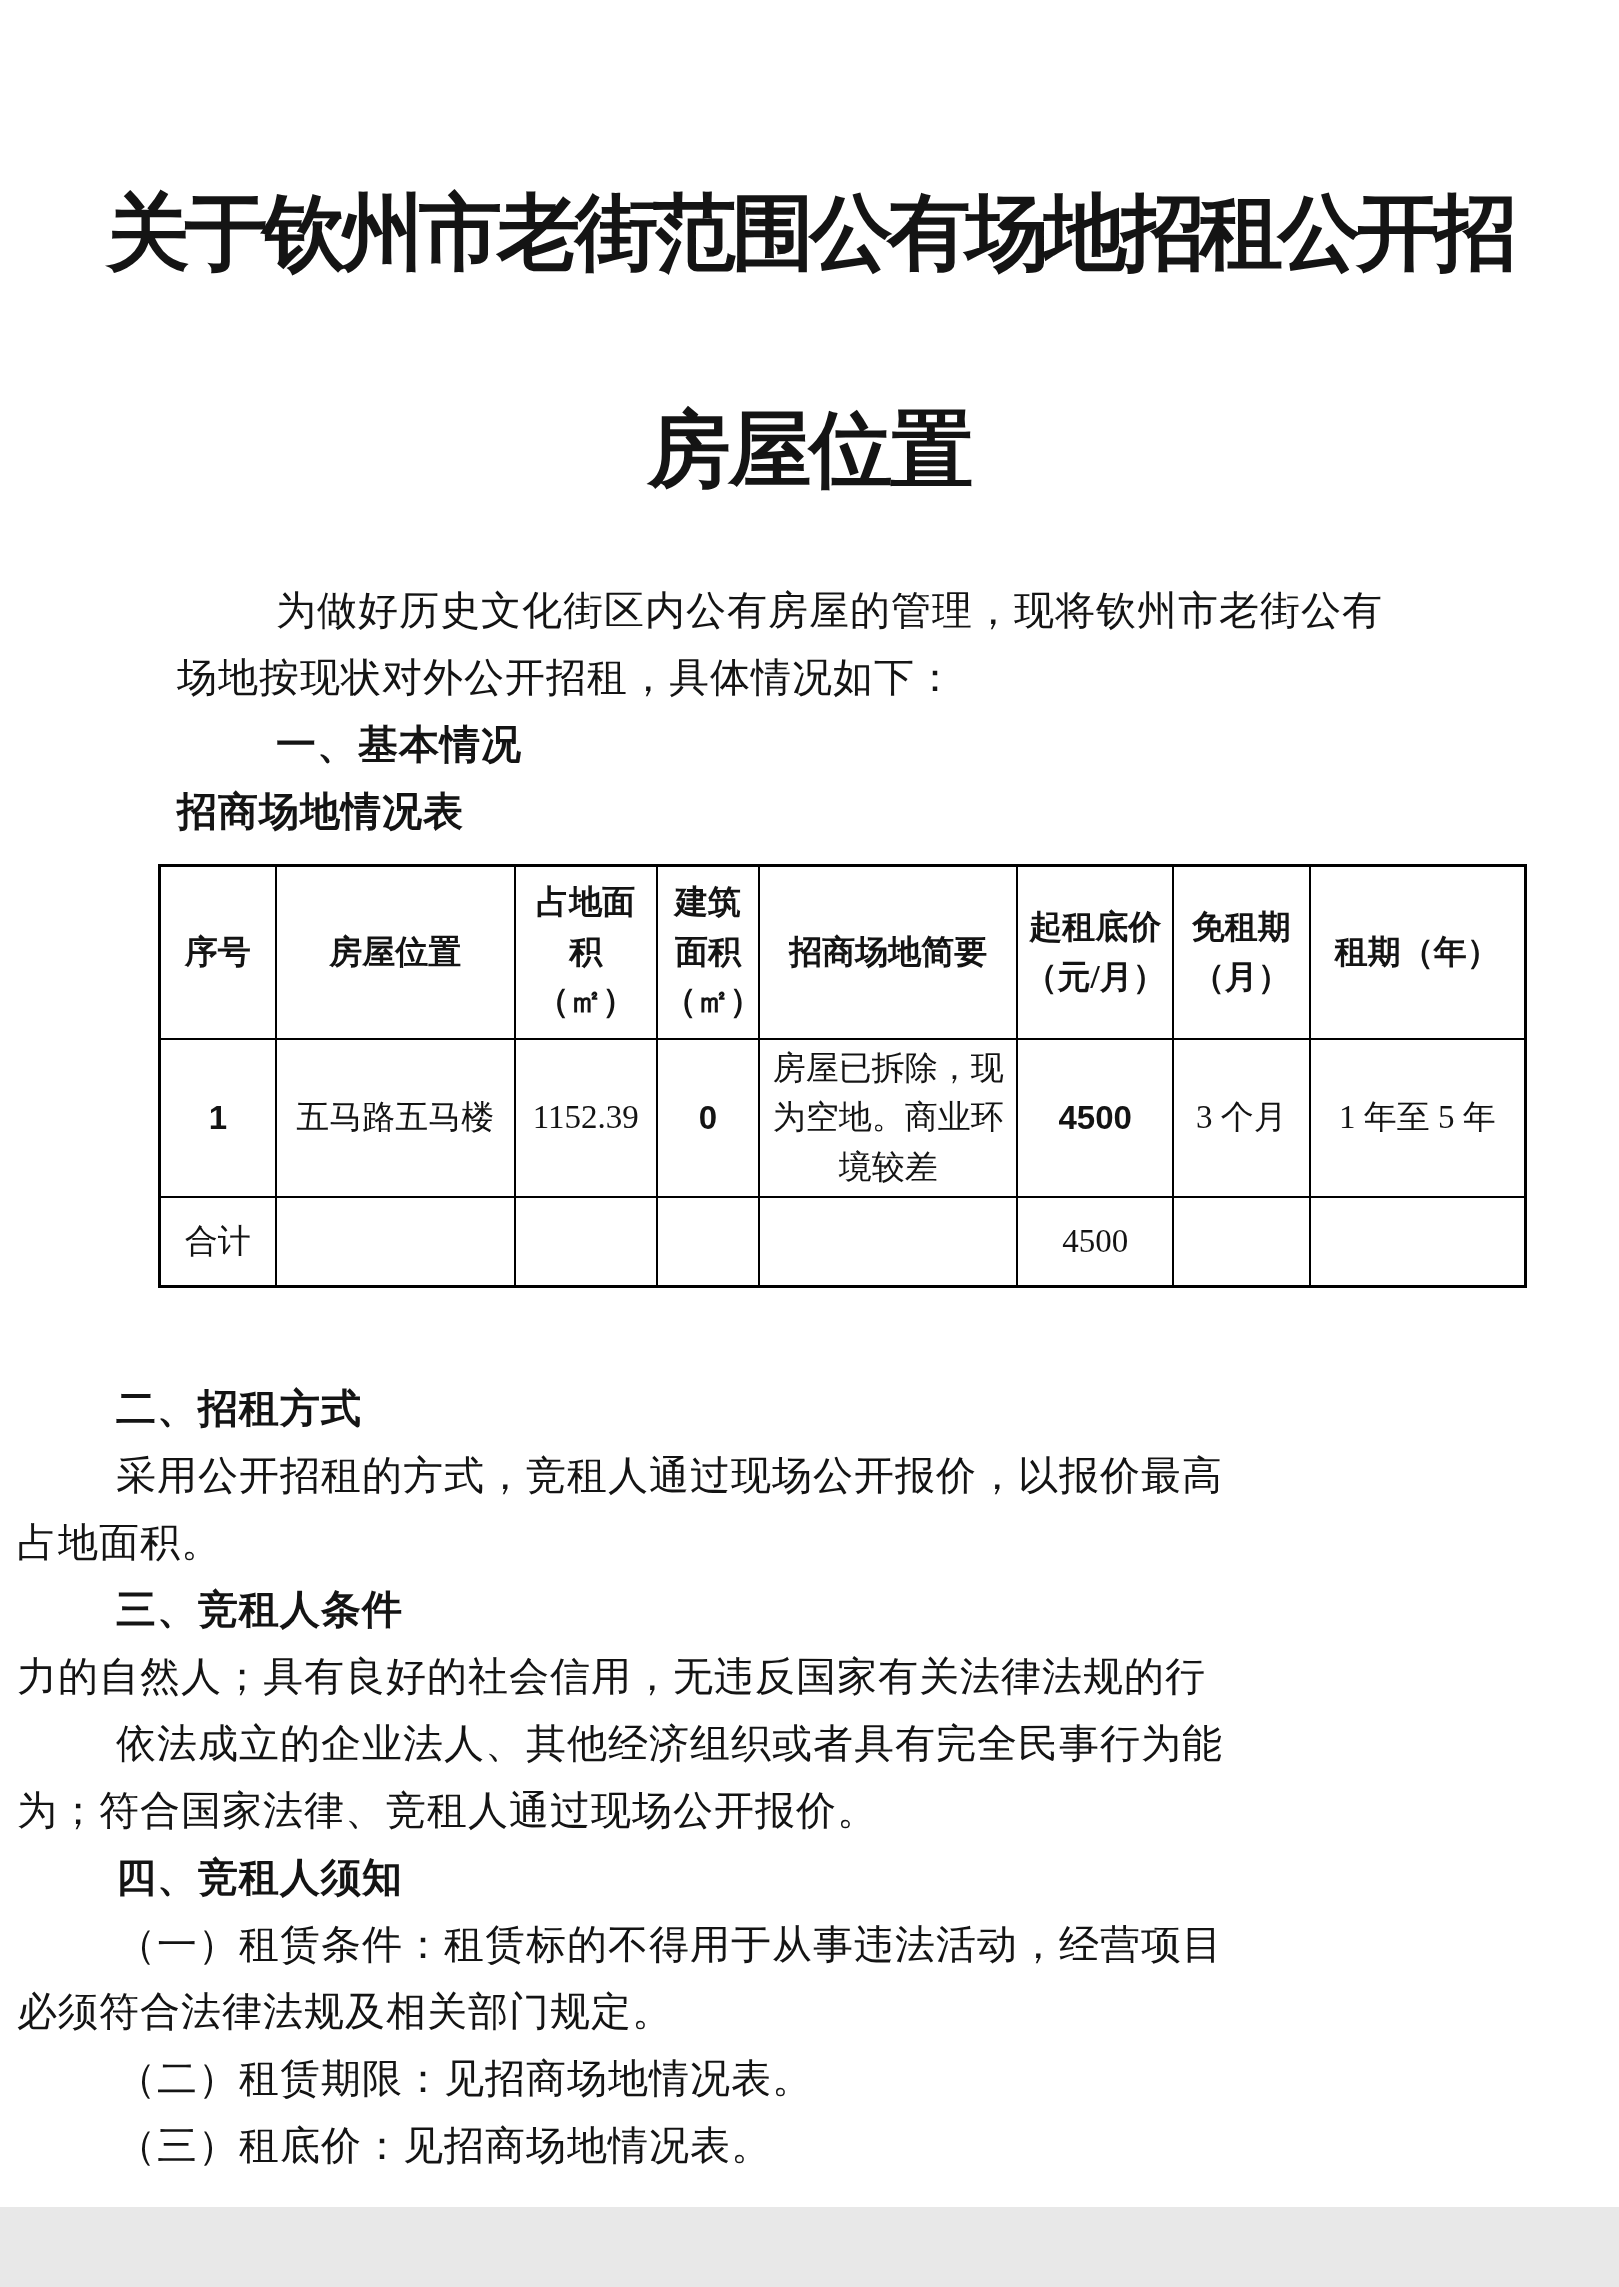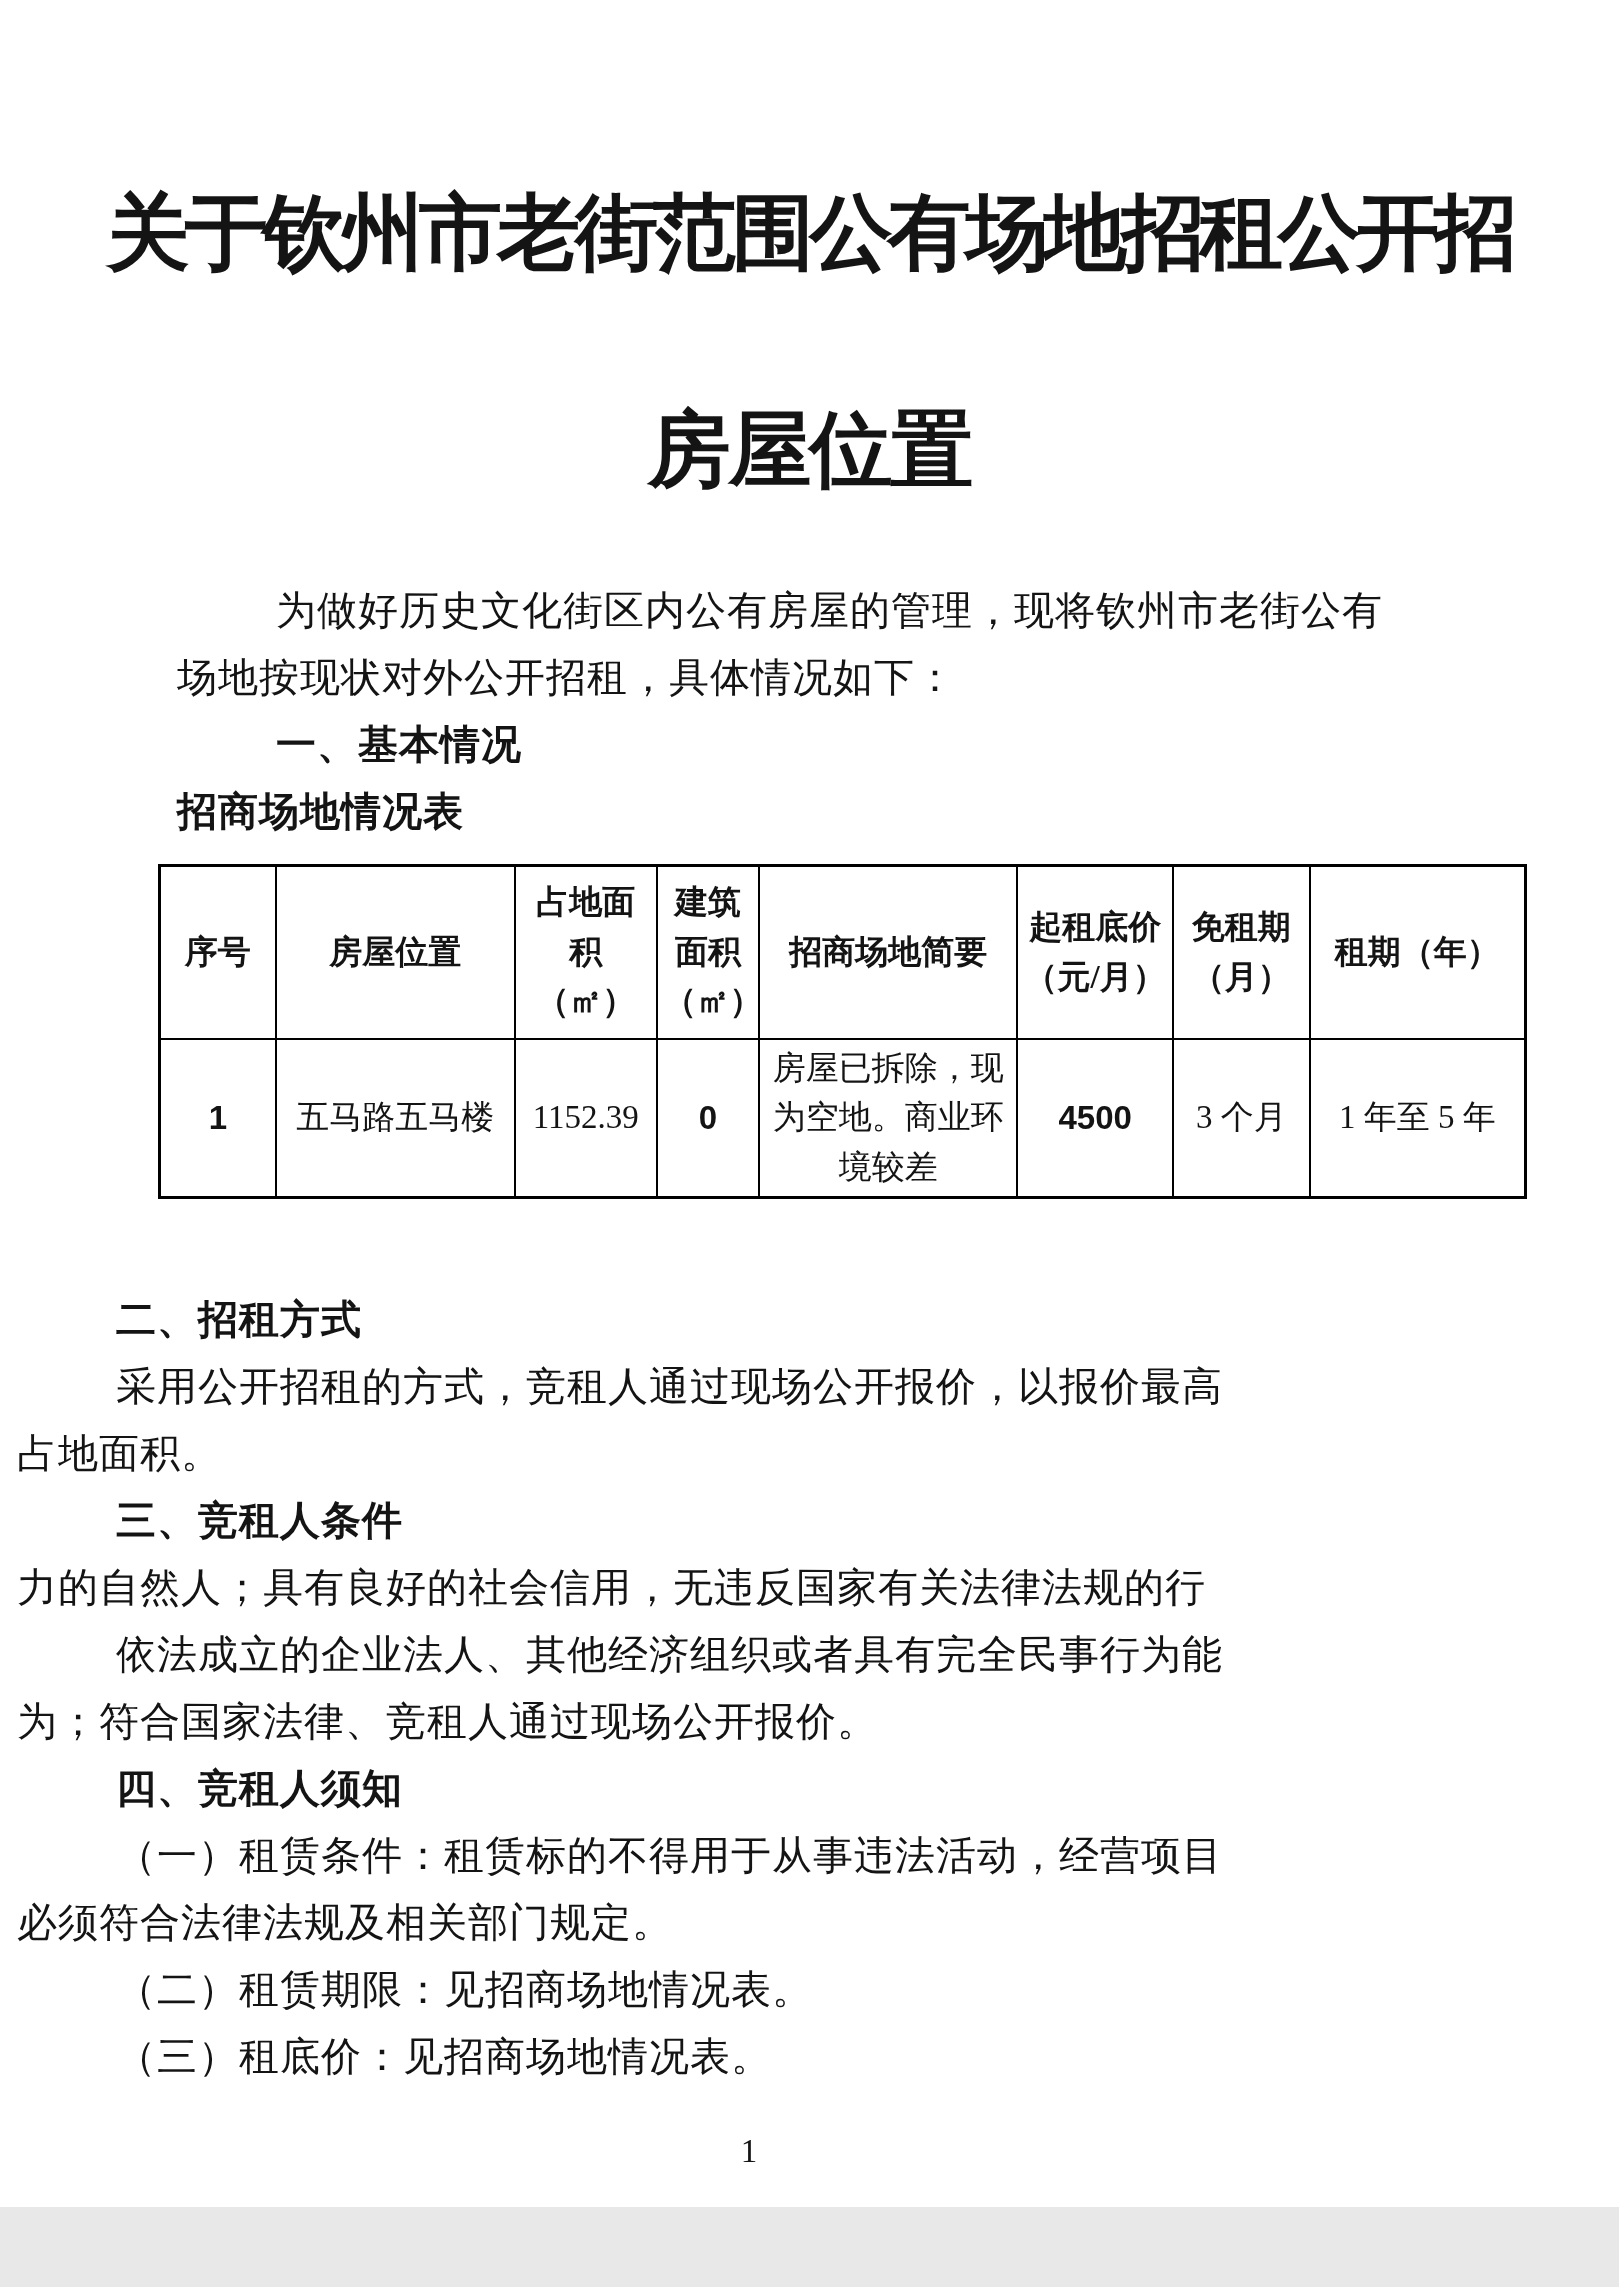--- a/index.html
+++ b/index.html
@@ -131,20 +131,30 @@
       <tr class="data-row">
         <td class="num-bold">1</td>
         <td>五马路五马楼</td>
         <td class="num">1152.39</td>
         <td class="num-bold">0</td>
         <td>房屋已拆除，现为空地。商业环境较差</td>
         <td class="num-bold">4500</td>
         <td>3 个月</td>
         <td>1 年至 5 年</td>
       </tr>
+      <tr class="total-row">
+        <td>合计</td>
+        <td></td>
+        <td></td>
+        <td></td>
+        <td></td>
+        <td class="num">4500</td>
+        <td></td>
+        <td></td>
+      </tr>
     </tbody>
       </table>
   </div>
 
   <div class="body-text" style="margin-top:0;padding-left:17px;">
 
     <div class="bline ind bold sec-gap">二、招租方式</div>
     <div class="bline ind">采用公开招租的方式，竞租人通过现场公开报价，以报价最高</div>
     <div class="bline">占地面积。</div>
 

